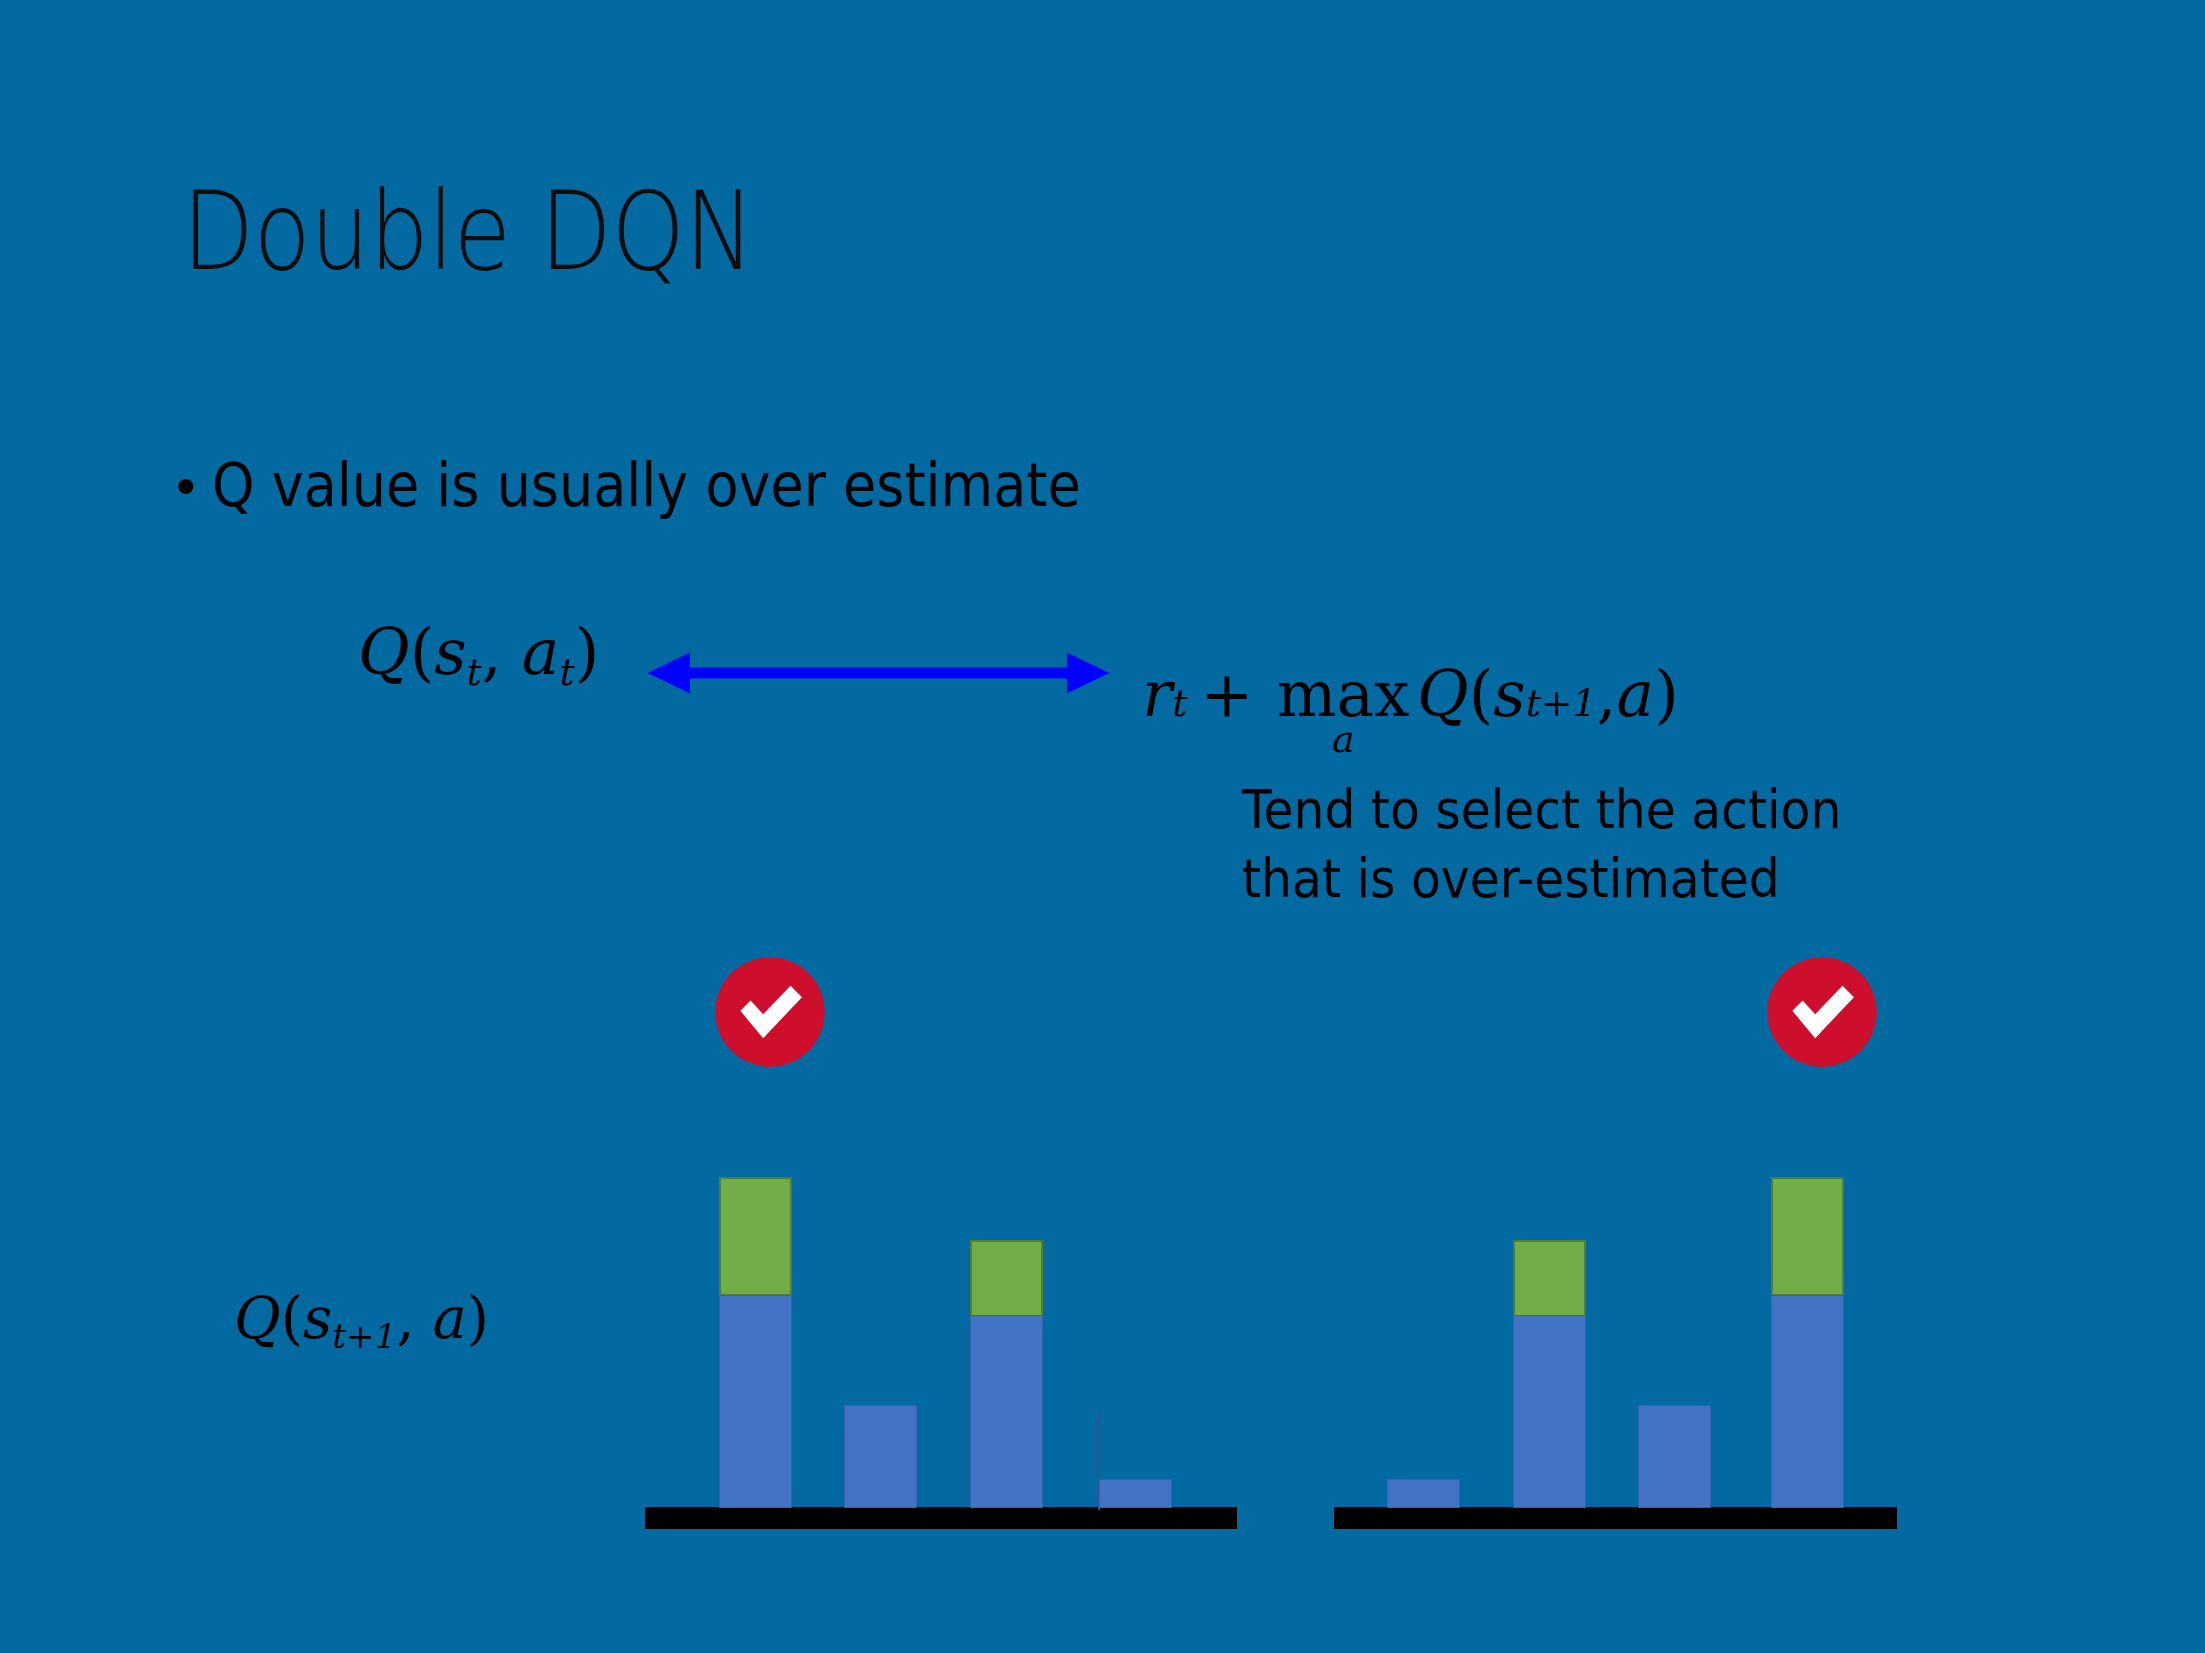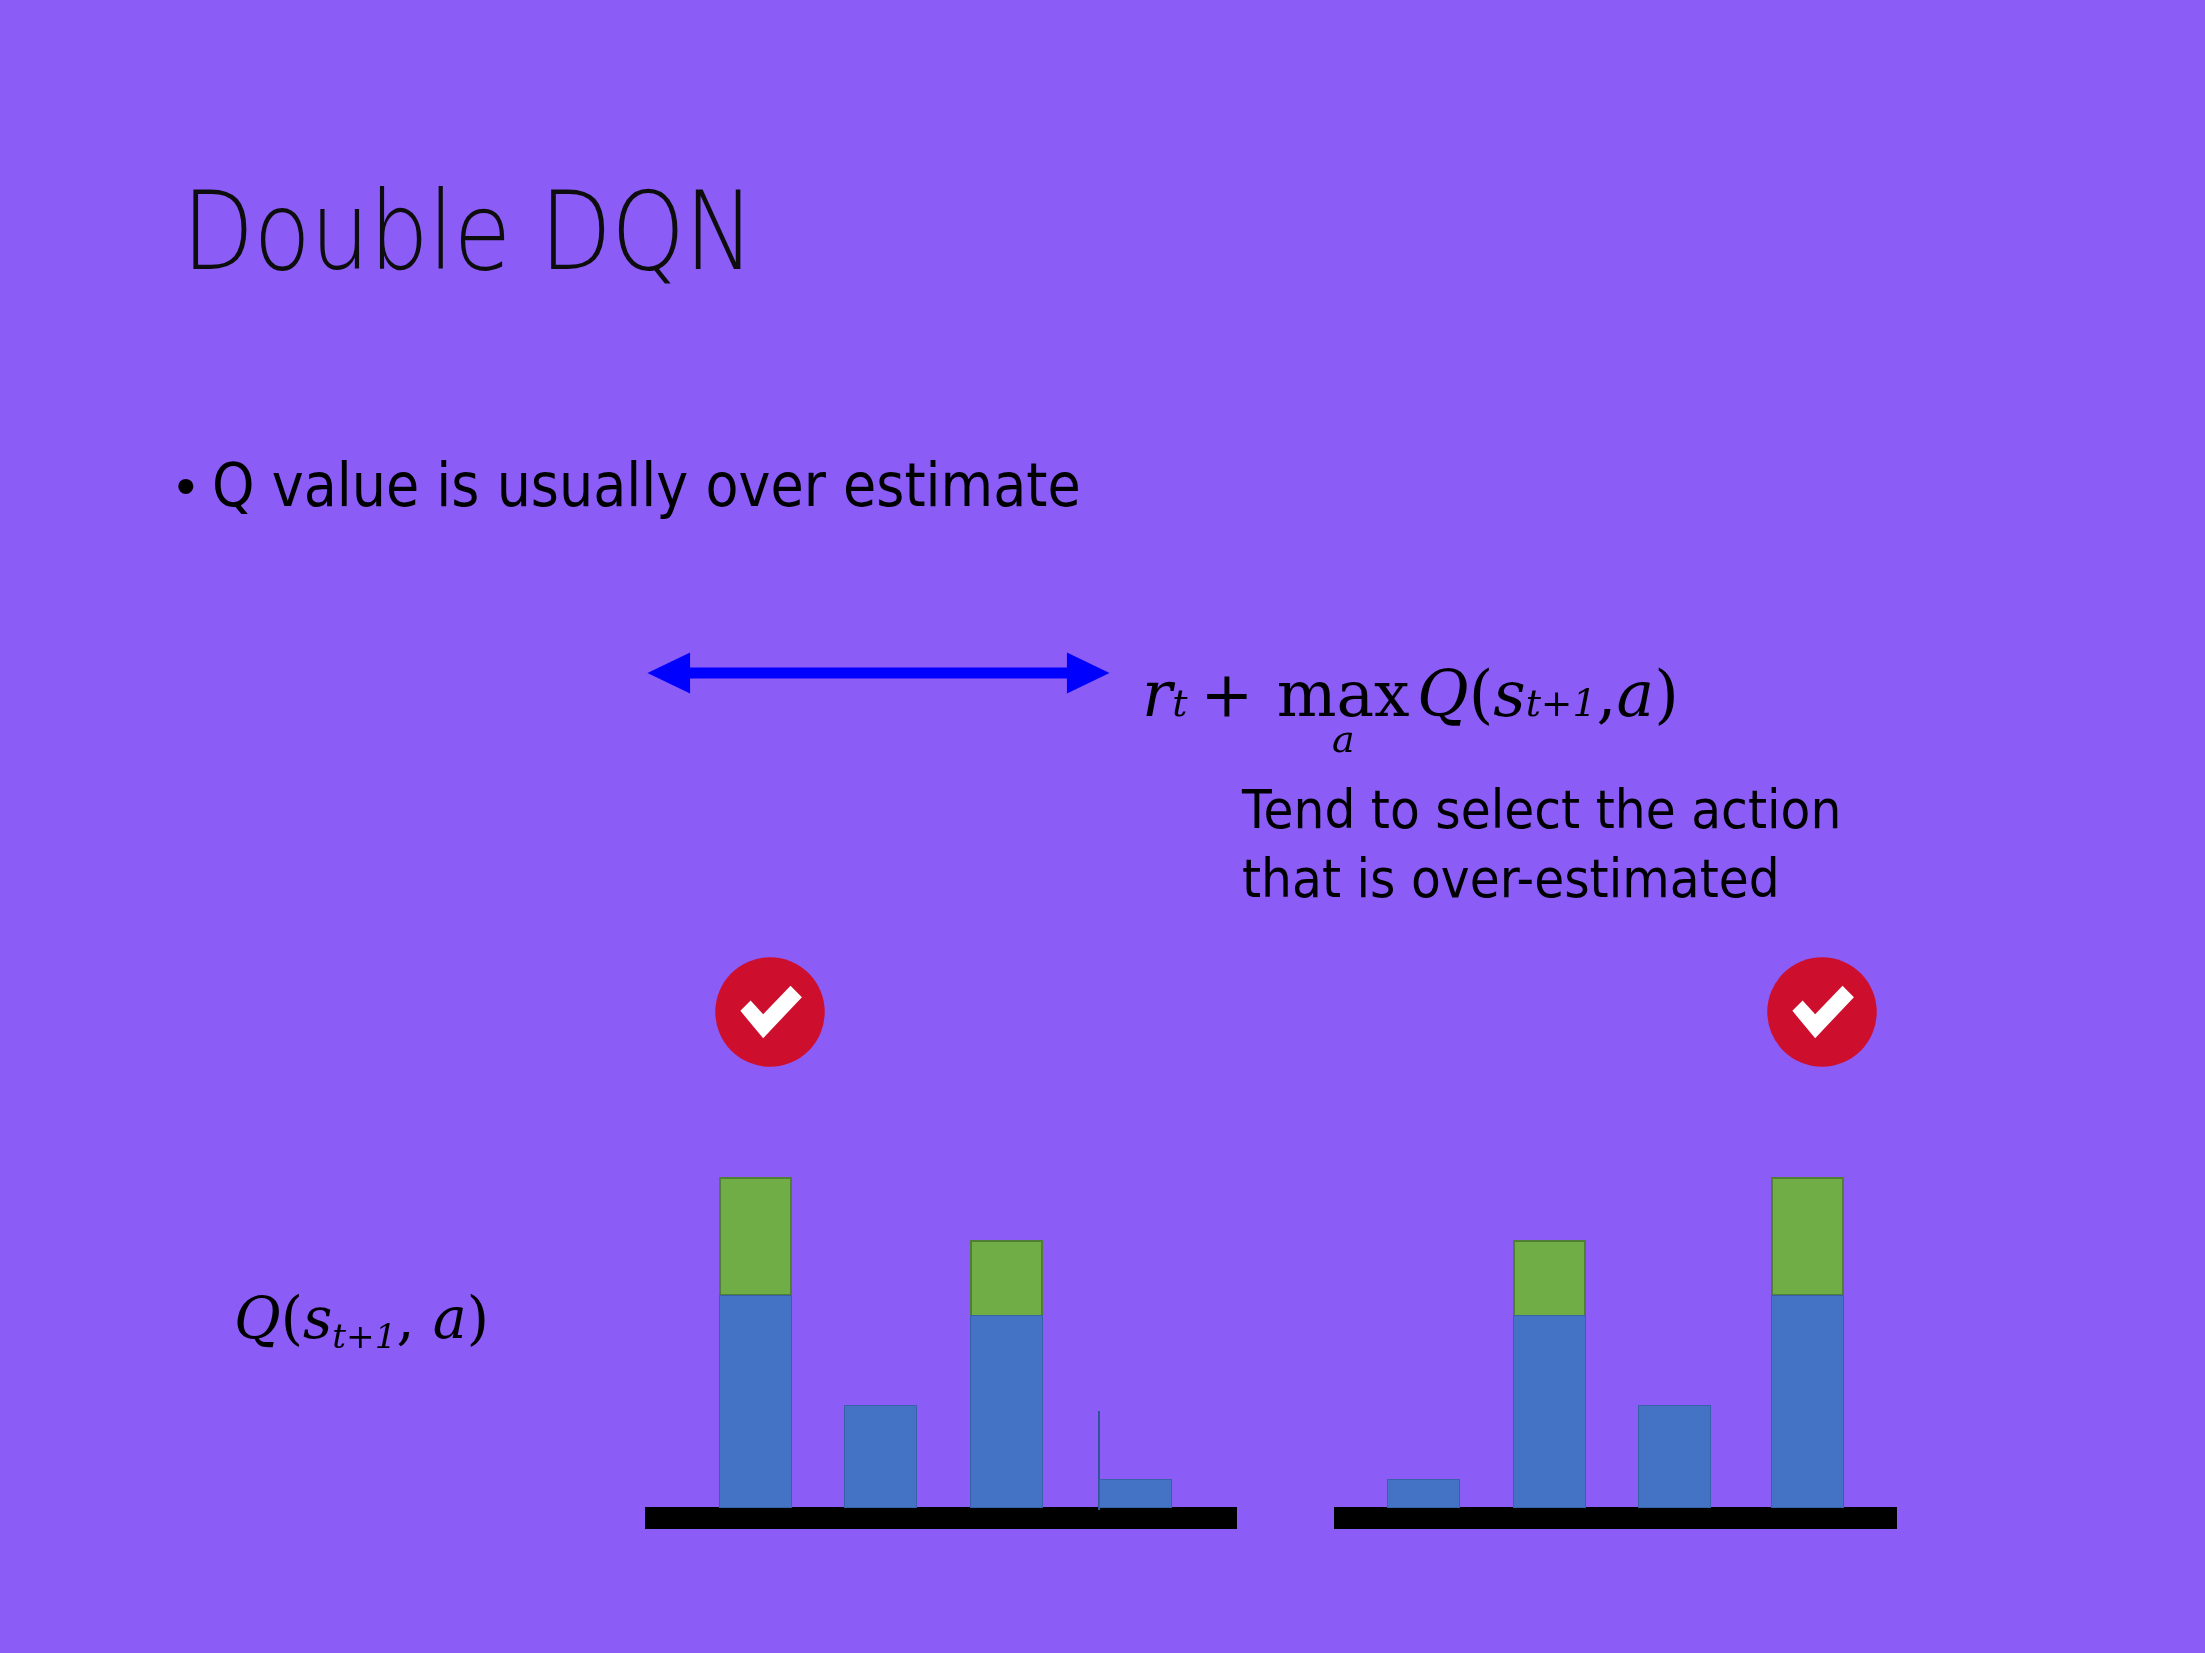--- a/index.html
+++ b/index.html
@@ -1,19 +1,19 @@
 <!DOCTYPE html>
 <html style="font-size:11.8px"><head>
 <meta charset="utf-8">
 <style>
   html,body{margin:0;padding:0;background:#ffffff;}
   body{width:2205px;height:1654px;position:relative;overflow:hidden;
        font-family:"Liberation Sans",sans-serif;color:#000;}
 
-  .slide{position:absolute;inset:0;background:#8b5cf6;}
+  .slide{position:absolute;inset:0;background:#0369a1;}
 
   
   #title{
     position:absolute;left:182px;top:171px;
     font-size:109px;line-height:1.12;
     font-weight:300;letter-spacing:-0.7px;
     color:#0d0d0d;white-space:nowrap;
     font-family:"DejaVu Sans","Liberation Sans",sans-serif;
     transform:scaleX(.86);transform-origin:left top;
   }
@@ -93,20 +93,23 @@
 
 <div class="slide">
 
   <div id="title">Double DQN</div>
 
   <div id="bullet-row">
     <span id="bullet-dot">•</span>
     <span id="bullet-text">Q value is usually over estimate</span>
   </div>
 
+  <div id="eq-left" class="math">
+    <span>Q</span><span class="up">(</span><span>s</span><span class="sub">t</span><span class="up">, </span><span>a</span><span class="sub">t</span><span class="up">)</span>
+  </div>
 
   <div id="arrow">
     <svg width="463" height="44" viewBox="0 0 630 60" aria-hidden="true">
       <line x1="36" y1="30" x2="594" y2="30" stroke="#0000FF" stroke-width="15"></line>
       <polygon points="0,30 58,2 58,58" fill="#0000FF"></polygon>
       <polygon points="630,30 572,2 572,58" fill="#0000FF"></polygon>
     </svg>
   </div>
 
   <div id="eq-right" class="math">

